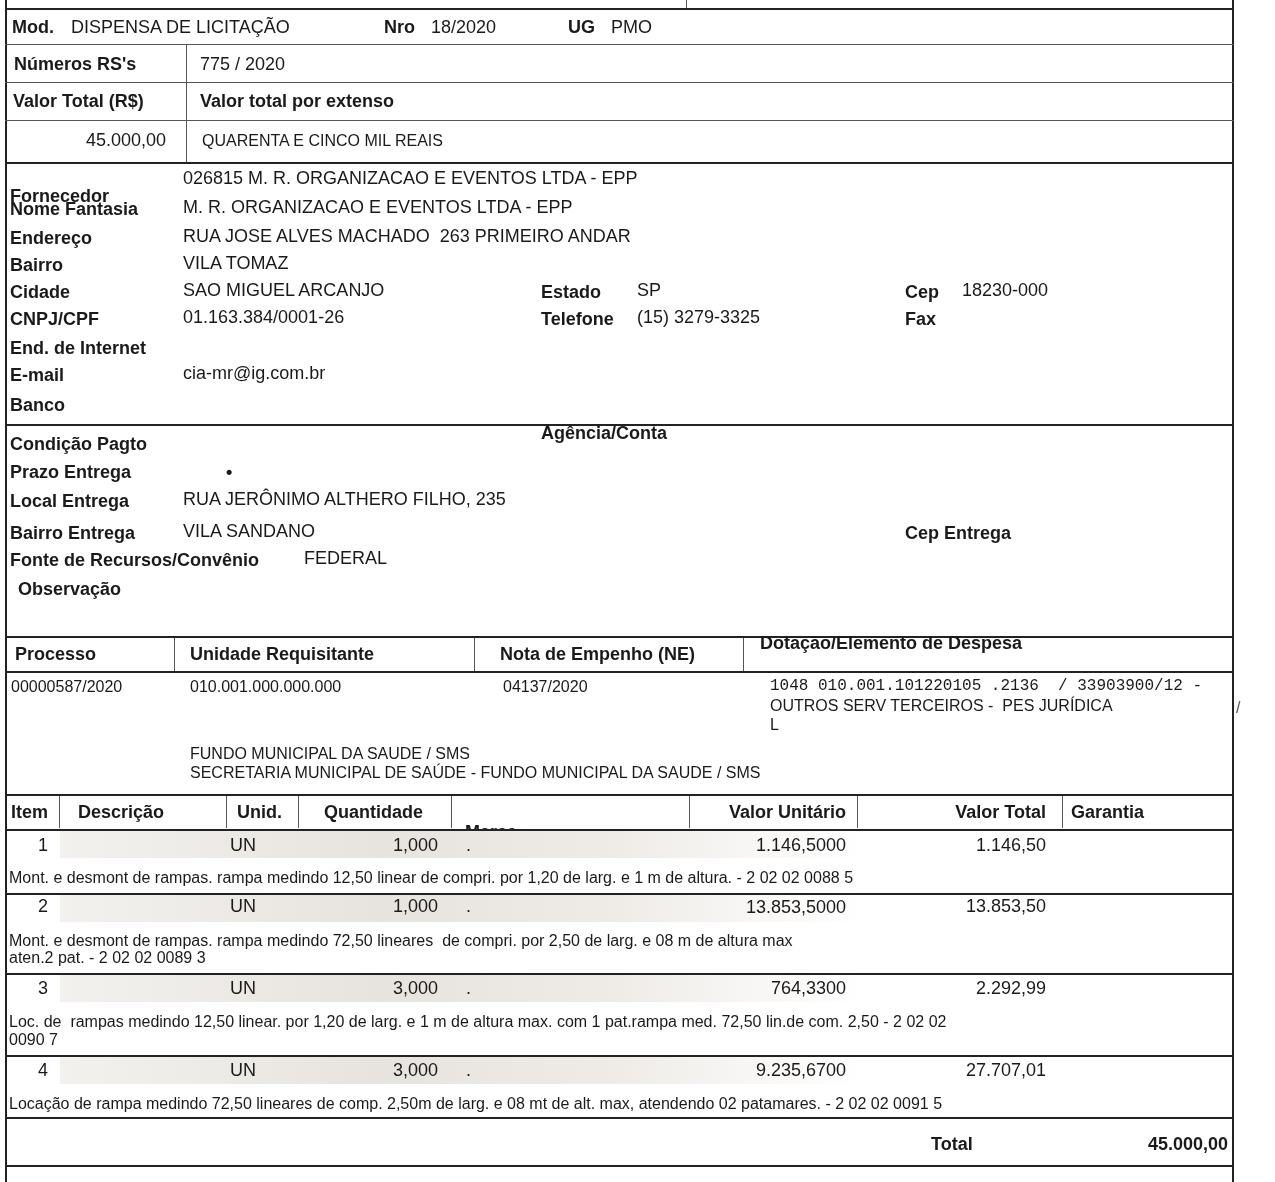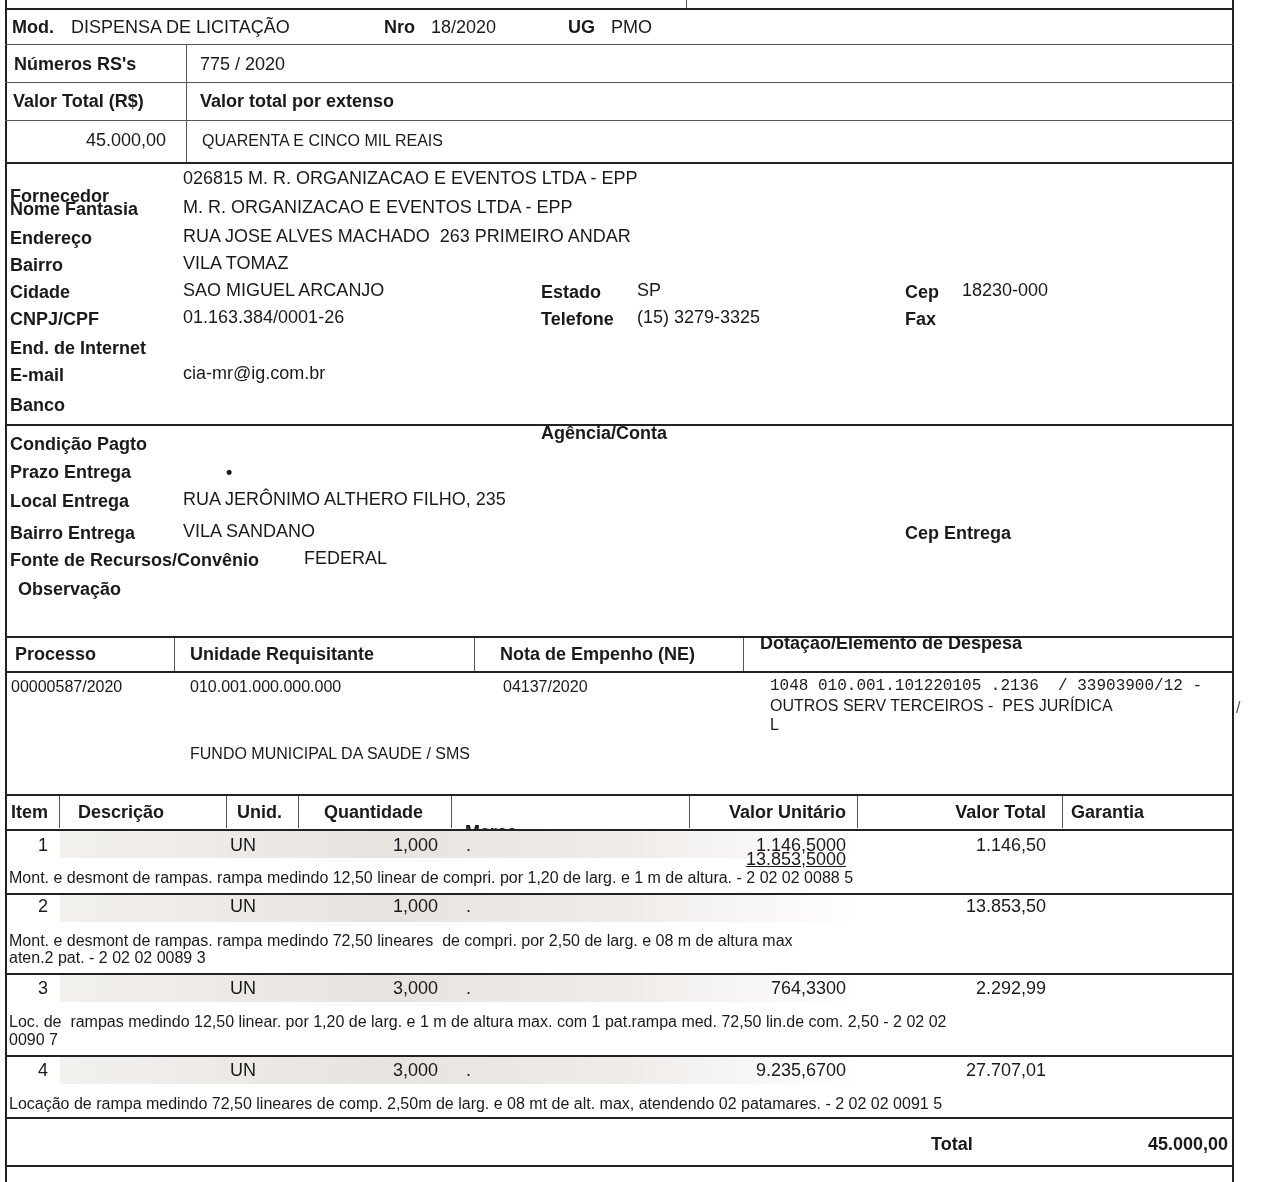--- a/index.html
+++ b/index.html
@@ -94,20 +94,21 @@
   <span class="t b" style="left:760px;top:632px;">Dotação/Elemento de Despesa</span>
   <div class="hline" style="top:671px;"></div>
 
   <span class="t s" style="left:11px;top:677px;">00000587/2020</span>
   <span class="t s" style="left:190px;top:677px;">010.001.000.000.000</span>
   <span class="t s" style="left:503px;top:677px;">04137/2020</span>
   <span class="t s" style="left:770px;top:677px;white-space:pre;font-family:Liberation Mono, monospace;">1048 010.001.101220105 .2136  / 33903900/12 -</span>
   <span class="t s" style="left:770px;top:696px;white-space:pre;">OUTROS SERV TERCEIROS -  PES JURÍDICA</span>
   <span class="t s" style="left:770px;top:715px;">L</span>
   <span class="t s" style="left:190px;top:744px;">FUNDO MUNICIPAL DA SAUDE / SMS</span>
+  <span class="t s" style="left:190px;top:763px;">SECRETARIA MUNICIPAL DE SAÚDE - FUNDO MUNICIPAL DA SAUDE / SMS</span>
   <div class="hline" style="top:794px;"></div>
 
   <div class="vline" style="left:59px;top:796px;height:32px;"></div>
   <div class="vline" style="left:226px;top:796px;height:32px;"></div>
   <div class="vline" style="left:298px;top:796px;height:32px;"></div>
   <div class="vline" style="left:451px;top:796px;height:32px;"></div>
   <div class="vline" style="left:689px;top:796px;height:32px;"></div>
   <div class="vline" style="left:857px;top:796px;height:32px;"></div>
   <div class="vline" style="left:1062px;top:796px;height:32px;"></div>
   <span class="t b" style="left:11px;top:801px;">Item</span>
@@ -131,21 +132,21 @@
     <span class="t s" style="left:9px;top:868px;">Mont. e desmont de rampas. rampa medindo 12,50 linear de compri. por 1,20 de larg. e 1 m de altura. - 2 02 02 0088 5</span>
   </div>
   <div class="hline" style="top:893px;"></div>
 
   <div>
     <div class="shade" style="left:60px;top:895px;width:800px;height:27px;"></div>
     <span class="t" style="left:38px;top:895px;">2</span>
     <span class="t" style="left:230px;top:895px;">UN</span>
     <span class="t r" style="left:330px;top:895px;width:108px;">1,000</span>
     <span class="t" style="left:466px;top:895px;">.</span>
-    <span class="t r" style="left:690px;top:848px;width:156px;text-decoration:underline;">13.853,5000</span>
+    <span class="t r" style="left:690px;top:896px;width:156px;">13.853,5000</span>
     <span class="t r" style="left:860px;top:895px;width:186px;">13.853,50</span>
     <span class="t s" style="left:9px;top:931px;white-space:pre;">Mont. e desmont de rampas. rampa medindo 72,50 lineares  de compri. por 2,50 de larg. e 08 m de altura max</span>
     <span class="t s" style="left:9px;top:948px;">aten.2 pat. - 2 02 02 0089 3</span>
   </div>
   <div class="hline" style="top:973px;"></div>
 
   <div>
     <div class="shade" style="left:60px;top:975px;width:800px;height:27px;"></div>
     <span class="t" style="left:38px;top:977px;">3</span>
     <span class="t" style="left:230px;top:977px;">UN</span>

